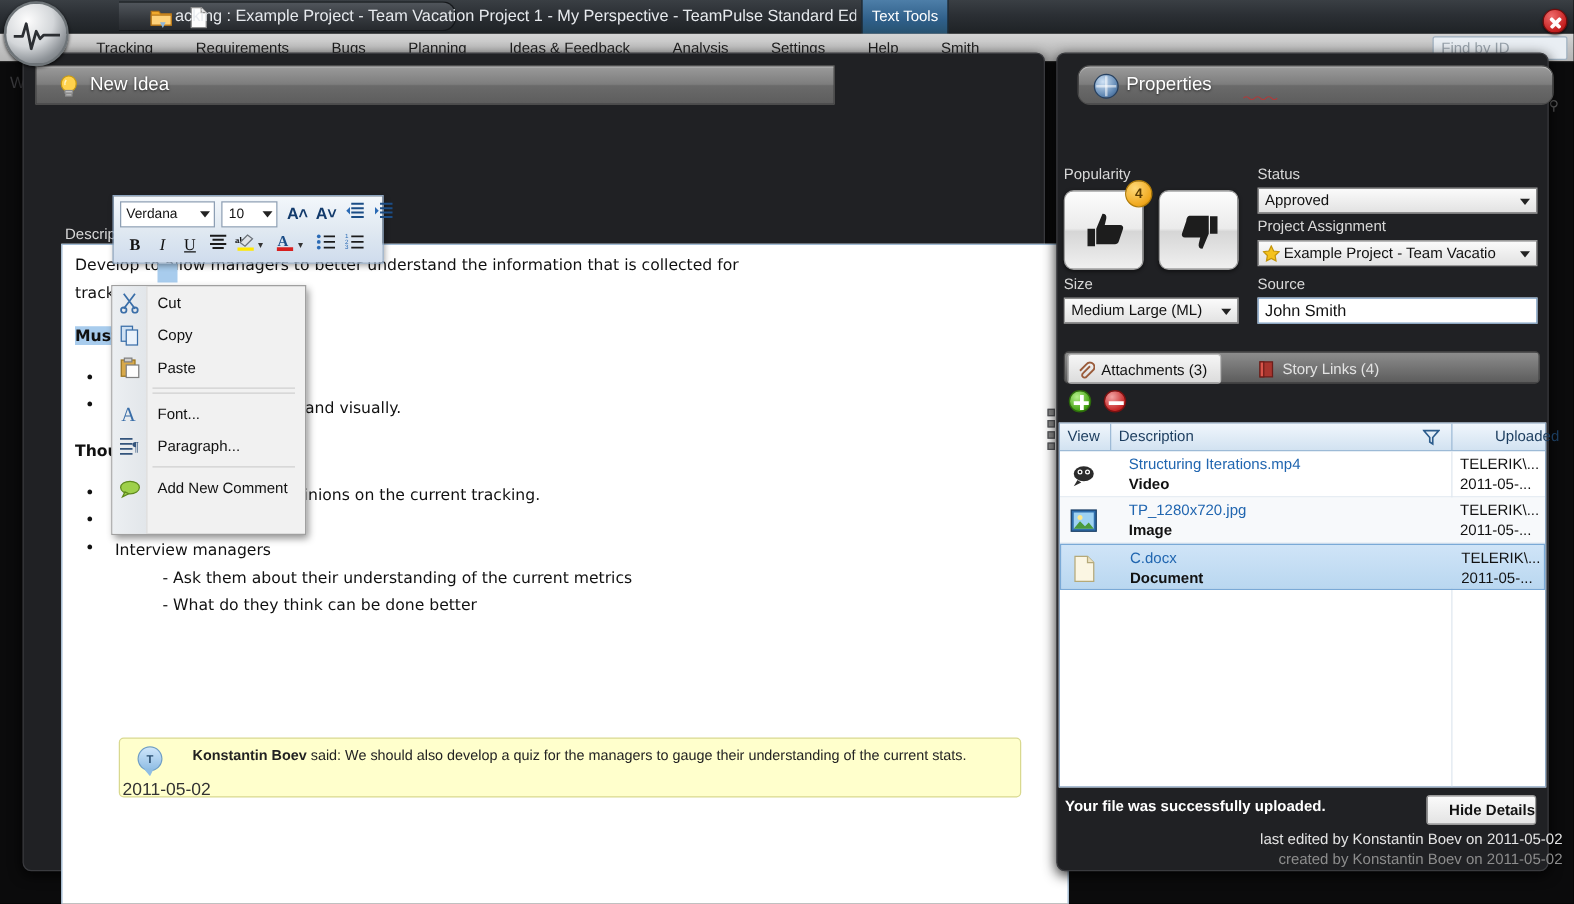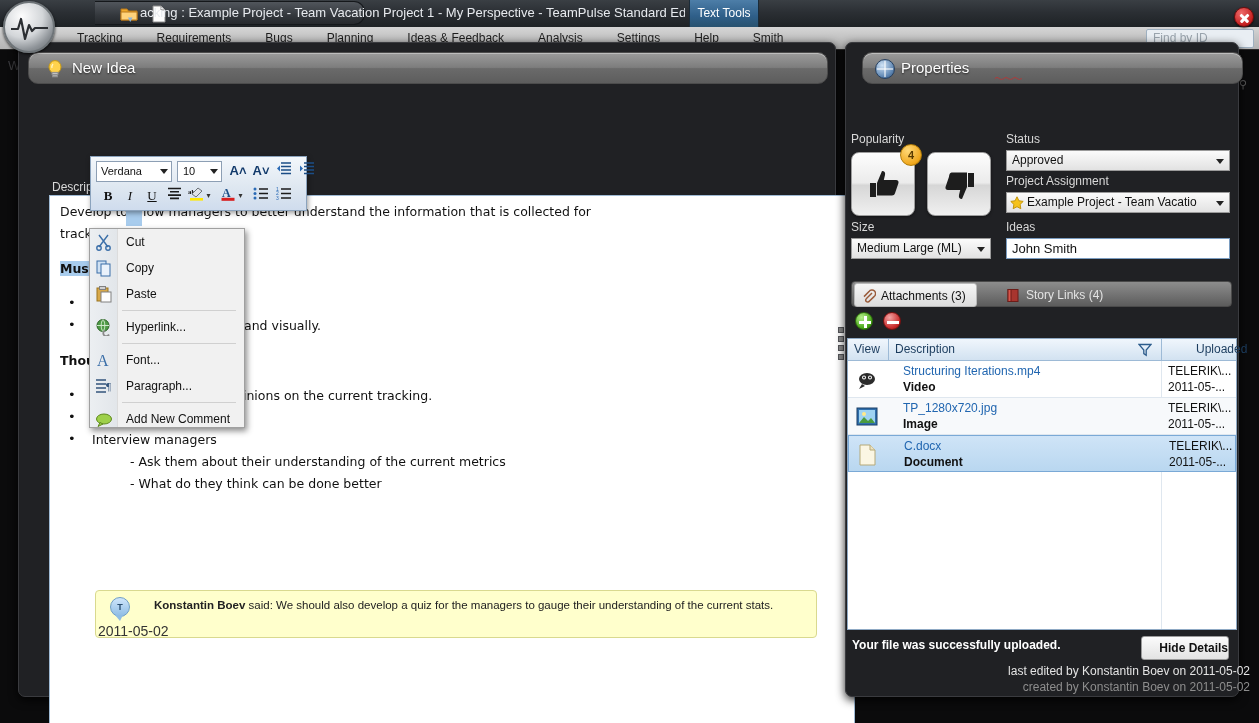--- a/index.html
+++ b/index.html
@@ -69,21 +69,21 @@
     border:1px solid #6e0c0c;box-shadow:0 1px 2px rgba(0,0,0,.7);}
   .closebtn:before,.closebtn:after{content:"";position:absolute;left:4px;top:8.5px;width:11px;height:2.5px;background:#fff;border-radius:1px;}
   .closebtn:before{transform:rotate(45deg);}
   .closebtn:after{transform:rotate(-45deg);}
   .pinicons{position:absolute;right:9px;top:78px;color:#5a5a5a;font-size:11px;letter-spacing:3px;}
 
   
   .leftcard{position:absolute;left:18px;top:42px;width:818px;height:655px;
     background:#202124;border:1px solid #3a3b3f;border-radius:7px;
     box-shadow:0 3px 10px rgba(0,0,0,.85);}
-  .card-header{position:absolute;left:9px;top:9px;width:800px;height:32px;border-radius:10px;
+  .card-header{position:absolute;left:9px;top:9px;width:640px;height:32px;border-radius:1px;
     background:linear-gradient(180deg,#9b9b9b 0%,#7d7d7d 48%,#6a6a6a 52%,#5d5d5d 100%);
     border:1px solid #4c4c4c;box-shadow:inset 0 1px 0 rgba(255,255,255,.35);}
   .card-header .ttl{position:absolute;left:43px;top:6px;color:#fff;font-size:15px;
     text-shadow:0 1px 2px rgba(0,0,0,.65);}
   .bulb{position:absolute;left:16px;top:6px;width:20px;height:20px;}
 
   .desclabel{position:absolute;left:33px;top:137px;color:#d8d8d8;font-size:12px;}
   .descbox{position:absolute;left:30px;top:152px;width:806px;height:540px;
     background:#fff;border:1px solid #9fbad4;}
   .desc-inner{position:absolute;left:0;top:0;right:0;bottom:0;padding:6px 10px;overflow:hidden;
@@ -437,30 +437,20 @@
             <rect x="2" y="3" width="11" height="13" fill="#d8a94a" stroke="#9a7521"></rect>
             <rect x="4.5" y="1.5" width="6" height="3" fill="#cfcfcf" stroke="#808080"></rect>
             <rect x="6" y="7" width="10" height="10" fill="#fdfdfd" stroke="#808080"></rect>
           </svg>
       </span>
       <span>Paste</span>
     </div>
 
     <div class="ctxsep"></div>
 
-    <div class="ctxitem">
-      <span class="ctxicon">
-        <svg width="18" height="18" viewBox="0 0 18 18">
-            <circle cx="8" cy="7.5" r="6" fill="#4f9b46" stroke="#2c6327"></circle>
-            <path d="M2 7.5h12M8 1.5c2.4 2.6 2.4 9.4 0 12M8 1.5c-2.4 2.6-2.4 9.4 0 12" fill="none" stroke="#cfe8cb" stroke-width="1"></path>
-            <path d="M10 12.5a3 3 0 104 4" fill="none" stroke="#8a8a8a" stroke-width="1.8"></path>
-          </svg>
-      </span>
-      <span>Hyperlink...</span>
-    </div>
 
     <div class="ctxsep"></div>
 
     <div class="ctxitem">
       <span class="ctxicon">
         <svg width="18" height="18" viewBox="0 0 18 18">
             <text x="2" y="15" font-size="16" font-family="Liberation Serif" fill="#3a6ea8">A</text>
           </svg>
       </span>
       <span>Font...</span>
@@ -541,21 +531,21 @@
   <div class="combo" style="left:1006px;top:192px;width:224px;padding-left:20px;">
     <span style="position:absolute;left:3px;top:3px;">
       <svg width="14" height="14" viewBox="0 0 14 14">
           <path d="M7 .8l1.9 4 4.3.6-3.1 3 .7 4.3L7 10.7 3.2 12.7l.7-4.3-3.1-3 4.3-.6z" fill="#f5c21b" stroke="#c4950b"></path>
         </svg>
     </span>
     <span>Example Project - Team Vacatio</span>
     <i class="ar"></i>
   </div>
 
-  <div class="lbl" style="left:1006px;top:220px;">Ideas</div>
+  <div class="lbl" style="left:1006px;top:220px;">Source</div>
   <div class="txtinput" style="left:1006px;top:238px;width:224px;">John Smith</div>
 
   <div class="tabstrip" style="left:851px;top:281px;">
     <div class="tab active" style="left:2px;">
       <span style="position:absolute;left:6px;top:4px;">
         <svg width="15" height="15" viewBox="0 0 15 15">
             <path d="M11 4L5.5 9.5a2 2 0 102.8 2.8L13 7.6a3.6 3.6 0 10-5-5L3 7.6" fill="none" stroke="#9a5b3a" stroke-width="1.5"></path>
           </svg>
       </span>
       <span>Attachments (3)</span>

